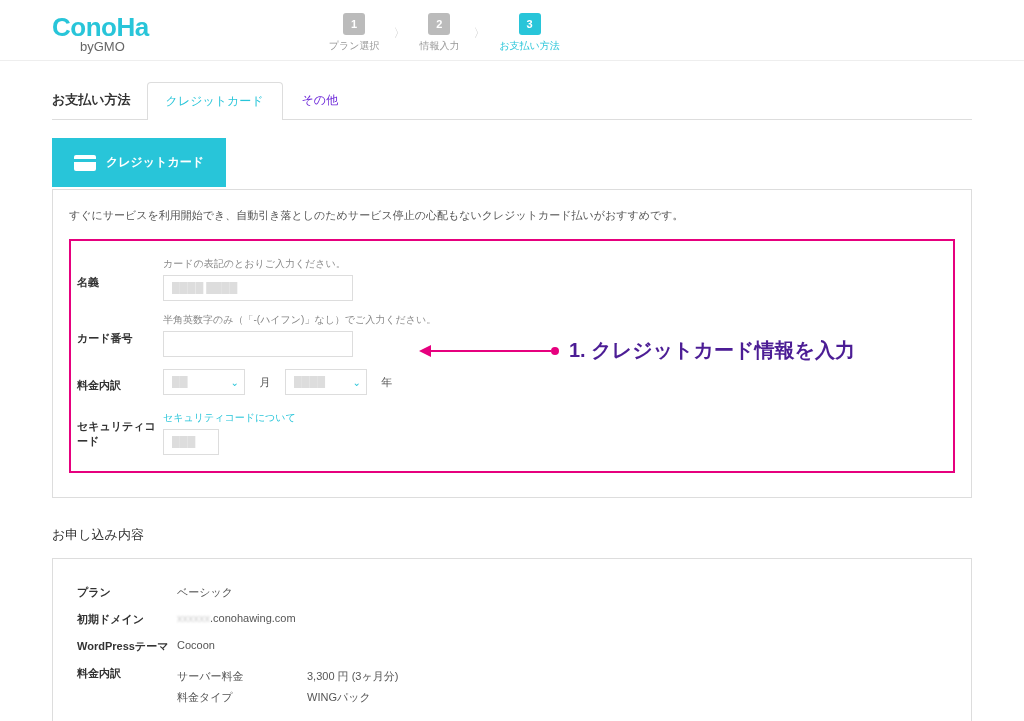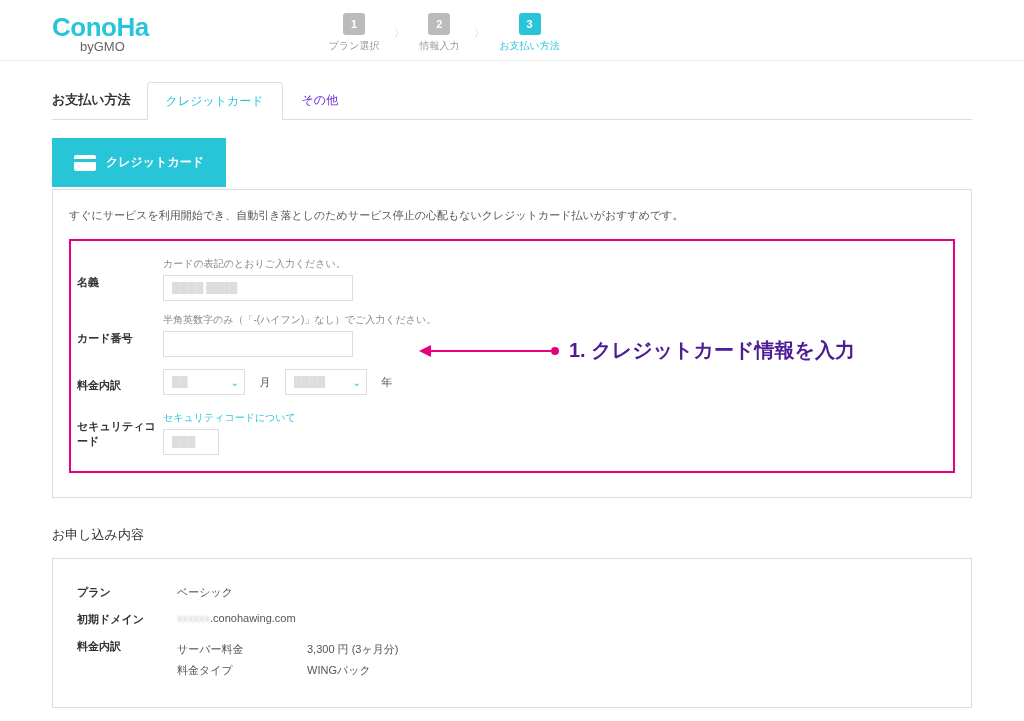--- a/index.html
+++ b/index.html
@@ -152,20 +152,24 @@
 
   <div class="summary">
     <div class="srow">
         <div class="slabel">プラン</div>
         <div class="svalue">ベーシック</div>
       </div>
     <div class="srow">
         <div class="slabel">初期ドメイン</div>
         <div class="svalue"><span class="blur">xxxxxx</span><span>.conohawing.com</span></div>
       </div>
+    <div class="srow">
+        <div class="slabel">WordPressテーマ</div>
+        <div class="svalue">Cocoon</div>
+      </div>
     <div class="srow" style="align-items:flex-start">
       <div class="slabel">料金内訳</div>
       <div>
         <div class="brow">
             <div class="blabel">サーバー料金</div>
             <div class="bvalue">3,300 円 (3ヶ月分)</div>
           </div>
         <div class="brow">
             <div class="blabel">料金タイプ</div>
             <div class="bvalue">WINGパック</div>

